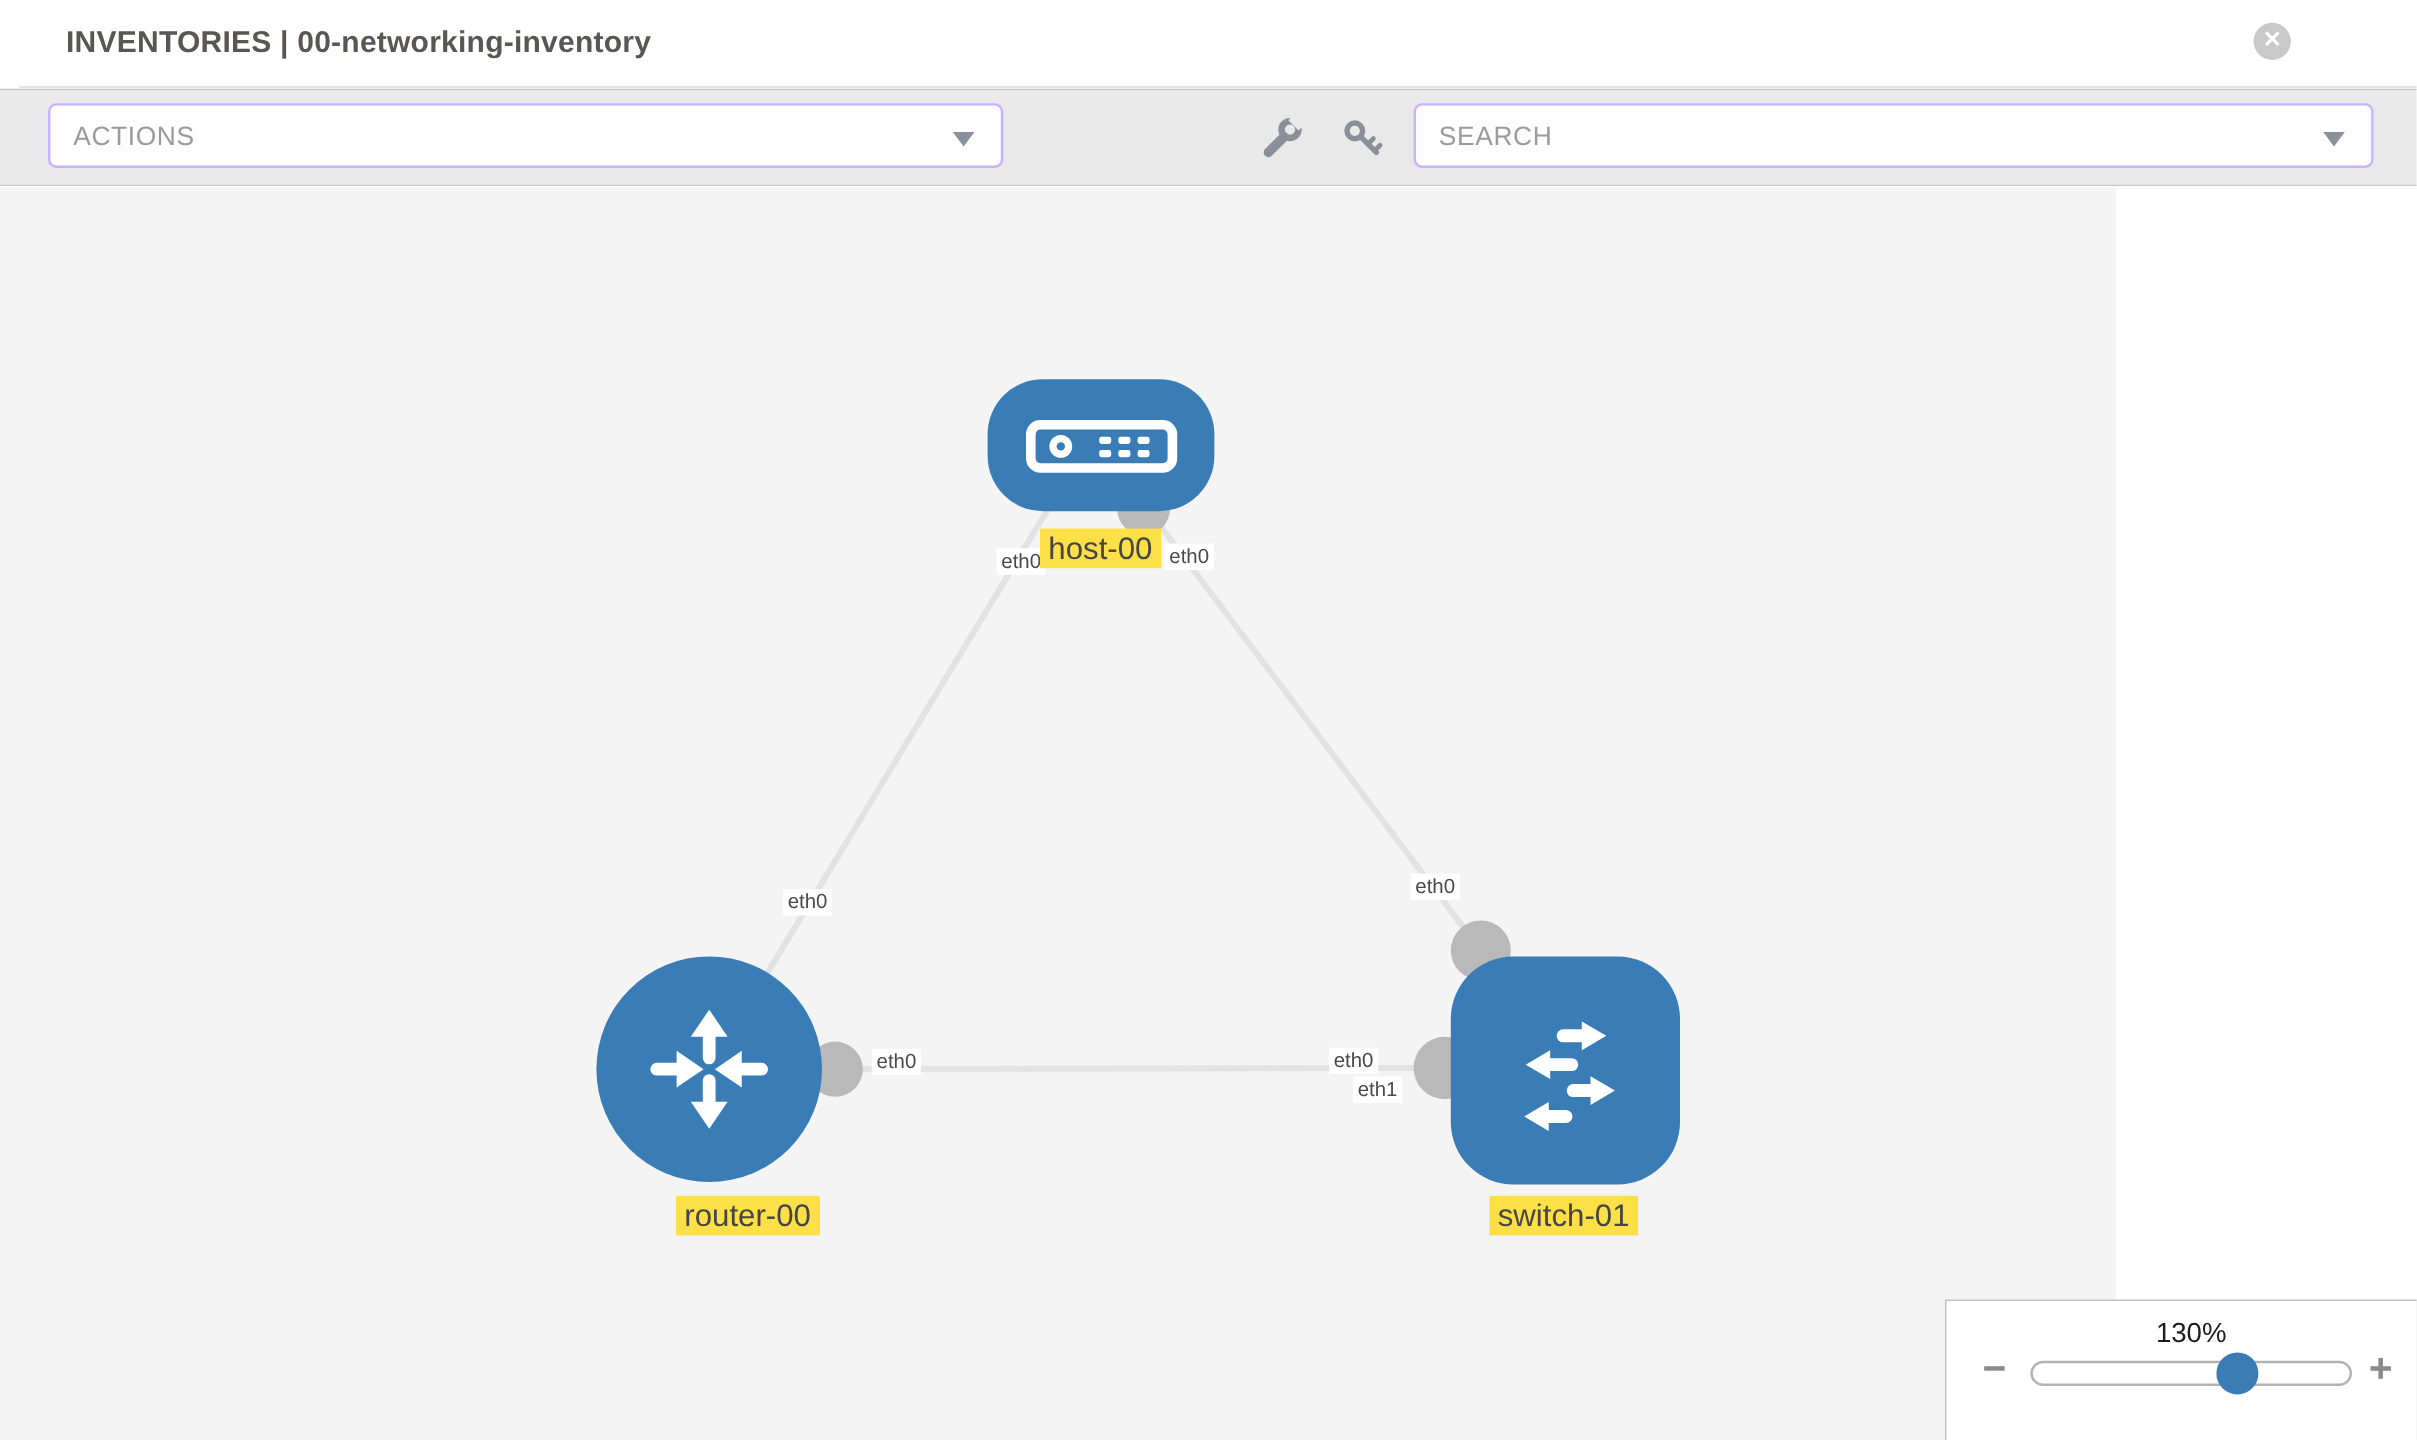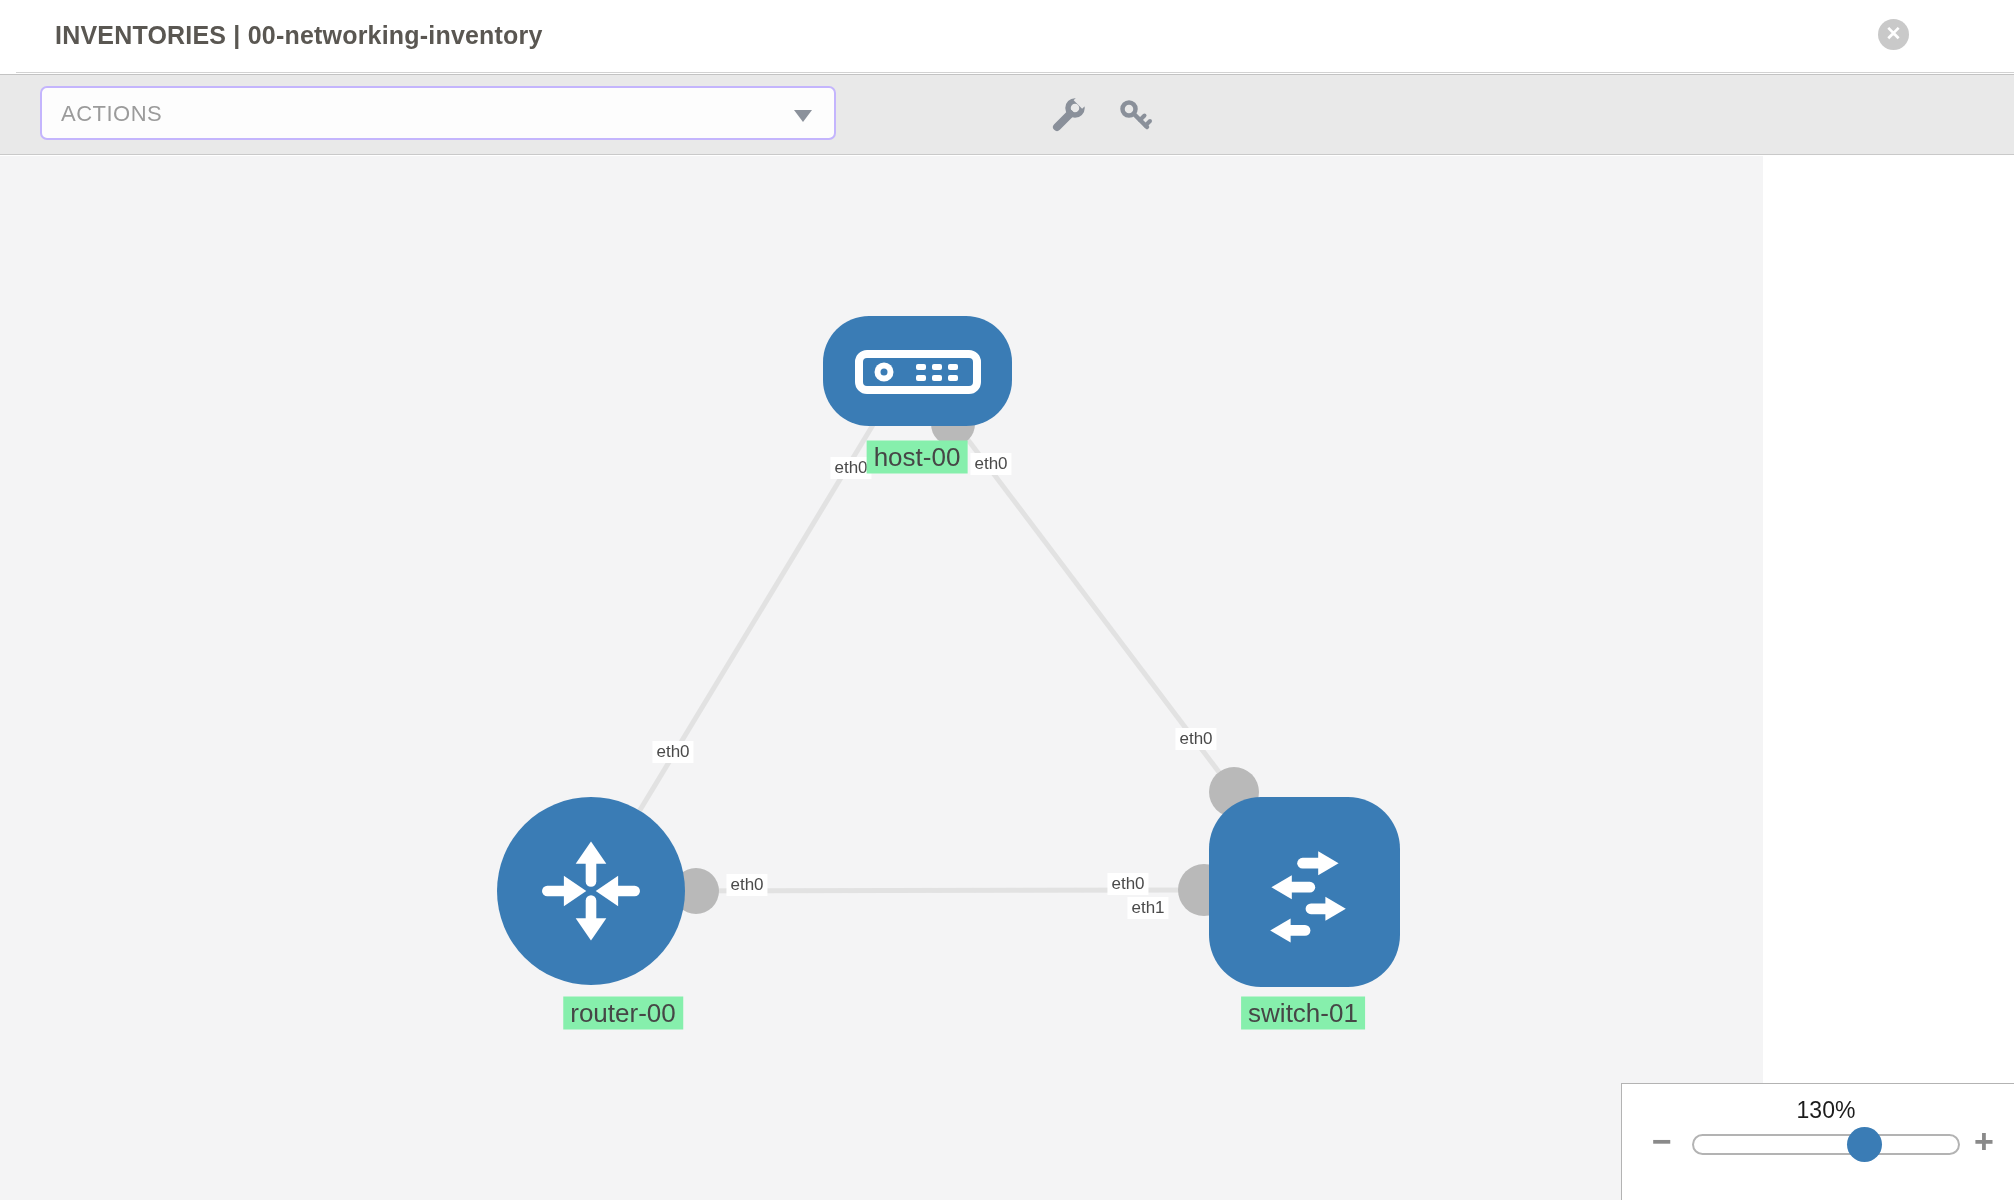--- a/index.html
+++ b/index.html
@@ -28,21 +28,21 @@
 
   
   .canvas { position:absolute; left:0; top:156px; width:1763px; height:1044px; background:#f4f4f5; }
   .links-svg { position:absolute; left:0; top:0; width:2014px; height:1044px; }
 
   .node { position:absolute; background:#3a7cb5; cursor:pointer; display:flex; align-items:center; justify-content:center; }
   .node-host   { left:823px; top:160px; width:189px; height:110px; border-radius:46px; }
   .node-router { left:497px; top:641px; width:188px; height:188px; border-radius:50%; }
   .node-switch { left:1209px; top:641px; width:191px; height:190px; border-radius:52px; }
 
-  .node-label { position:absolute; transform:translate(-50%,-50%); background:#86efac; color:#464646;
+  .node-label { position:absolute; transform:translate(-50%,-50%); background:#fde047; color:#464646;
                 font-size:26px; padding:1px 7px; white-space:nowrap; }
   .nl-host   { left:917px;  top:301px; }
   .nl-router { left:623px;  top:857px; }
   .nl-switch { left:1303px; top:857px; }
 
   .if-label { position:absolute; transform:translate(-50%,-50%); background:#ffffff; color:#4a4a4a;
               font-size:17px; padding:1px 4px; white-space:nowrap; }
   .if-1 { left:851px;  top:312px; }
   .if-2 { left:991px;  top:308px; }
   .if-3 { left:673px;  top:596px; }
@@ -93,20 +93,24 @@
 
   <div class="tool-icon-btn key">
     <svg width="38" height="38" viewBox="0 0 38 38">
       <circle cx="13" cy="13" r="6.5" fill="none" stroke="#8a909a" stroke-width="4.5"></circle>
       <line x1="18" y1="18" x2="31" y2="31" stroke="#8a909a" stroke-width="4.5" stroke-linecap="round"></line>
       <line x1="24" y1="24" x2="28.5" y2="19.5" stroke="#8a909a" stroke-width="4" stroke-linecap="round"></line>
       <line x1="29.5" y1="29.5" x2="34" y2="25" stroke="#8a909a" stroke-width="4" stroke-linecap="round"></line>
     </svg>
   </div>
 
+  <div class="ddl ddl-search">
+    <span class="ddl-text">SEARCH</span>
+    <span class="caret"></span>
+  </div>
 
   <div class="canvas">
 
     <svg class="links-svg">
 
       <line x1="885" y1="249" x2="591" y2="735" stroke="#e2e2e2" stroke-width="5"></line>
       <line x1="953" y1="264" x2="1234" y2="636" stroke="#e2e2e2" stroke-width="5"></line>
       <line x1="591" y1="735" x2="1205" y2="734" stroke="#e2e2e2" stroke-width="5"></line>
 
       <circle cx="953" cy="268" r="22" fill="#b9b9b9"></circle>

